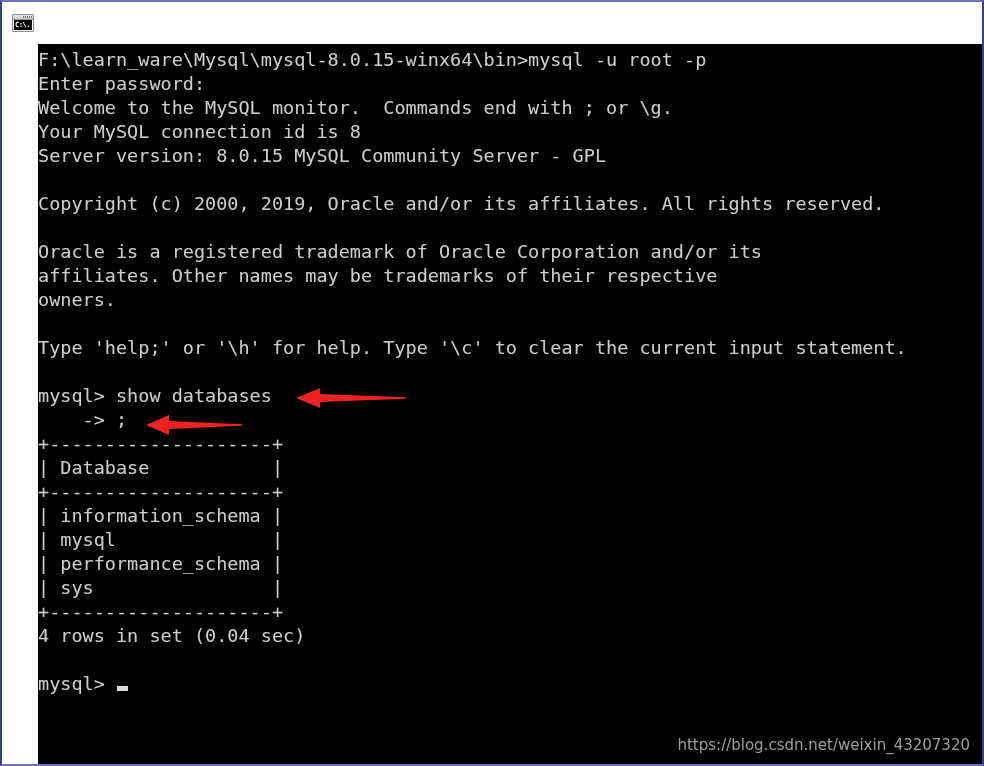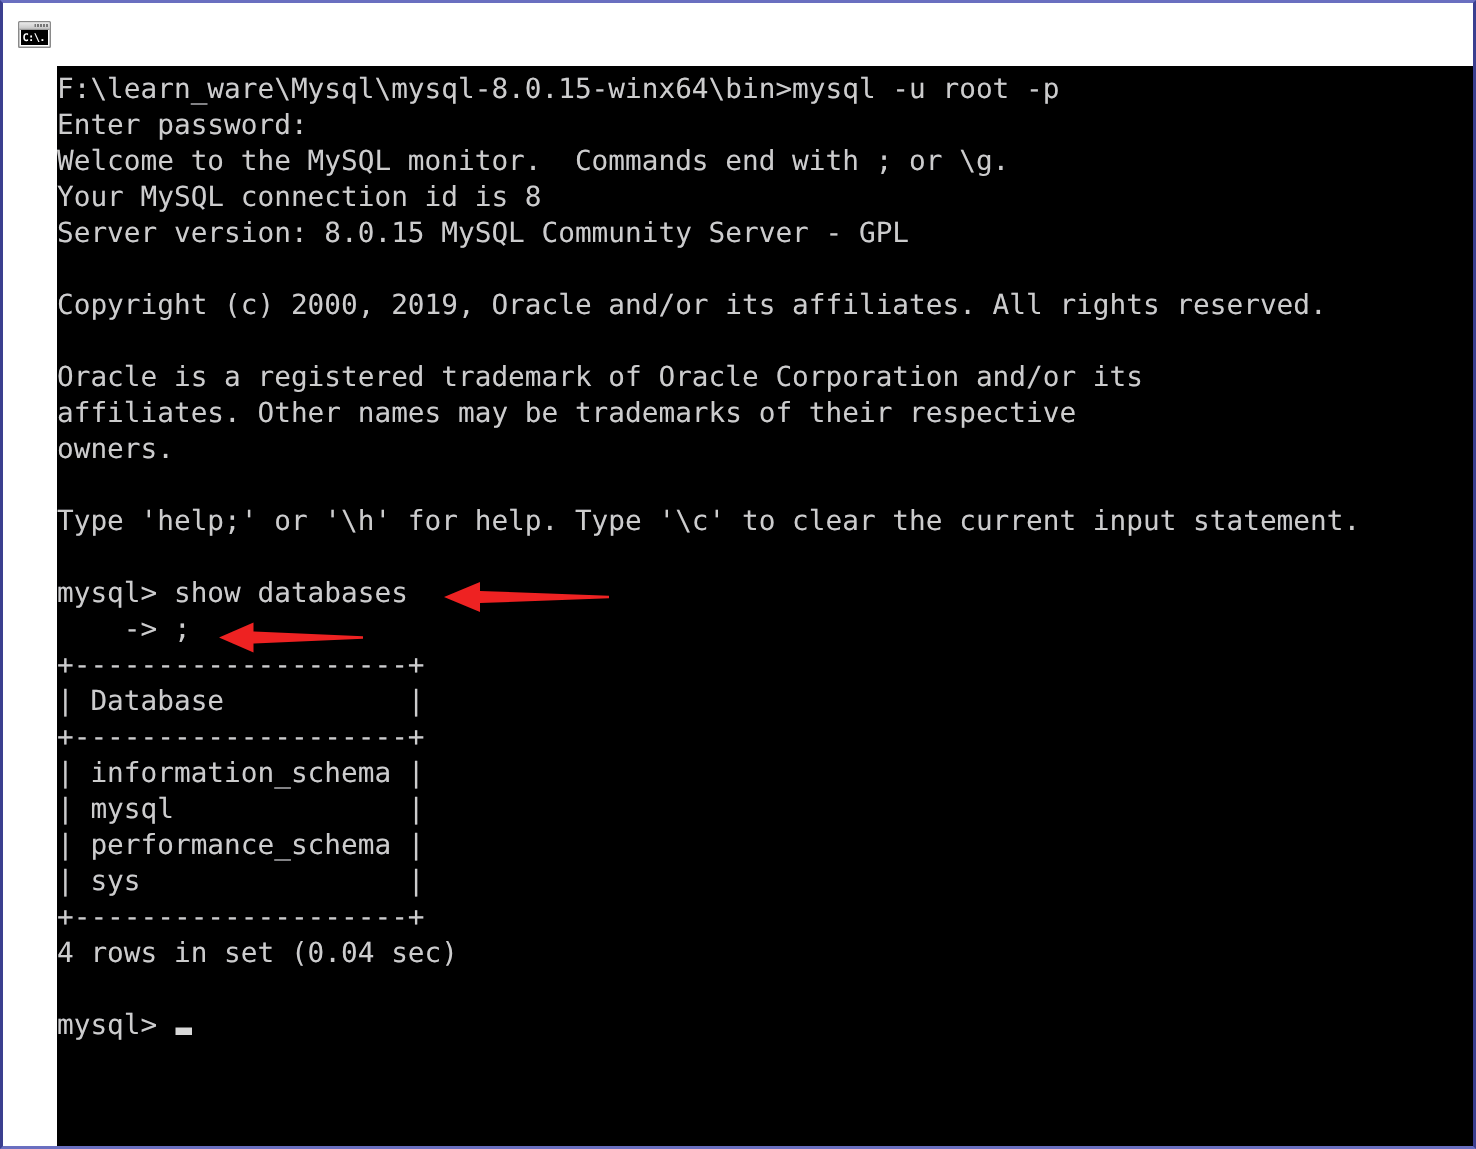--- a/index.html
+++ b/index.html
@@ -171,15 +171,16 @@
 mysql&gt; <span class="cursor"></span></pre>
 
     <svg class="arrow" style="left:258px; top:341px;" width="110" height="26" viewBox="0 0 110 26">
       <polygon points="0,13 24,3 24,9 110,12.2 110,13.8 24,17 24,23" fill="#ee2222"></polygon>
     </svg>
 
     <svg class="arrow" style="left:108px; top:368px;" width="96" height="26" viewBox="0 0 96 26">
       <polygon points="0,13 23,3 23,9 96,12.2 96,13.8 23,17 23,23" fill="#ee2222"></polygon>
     </svg>
 
+    <div id="watermark">https://blog.csdn.net/weixin_43207320</div>
   </div>
 
 </div>
 
 </body></html>

